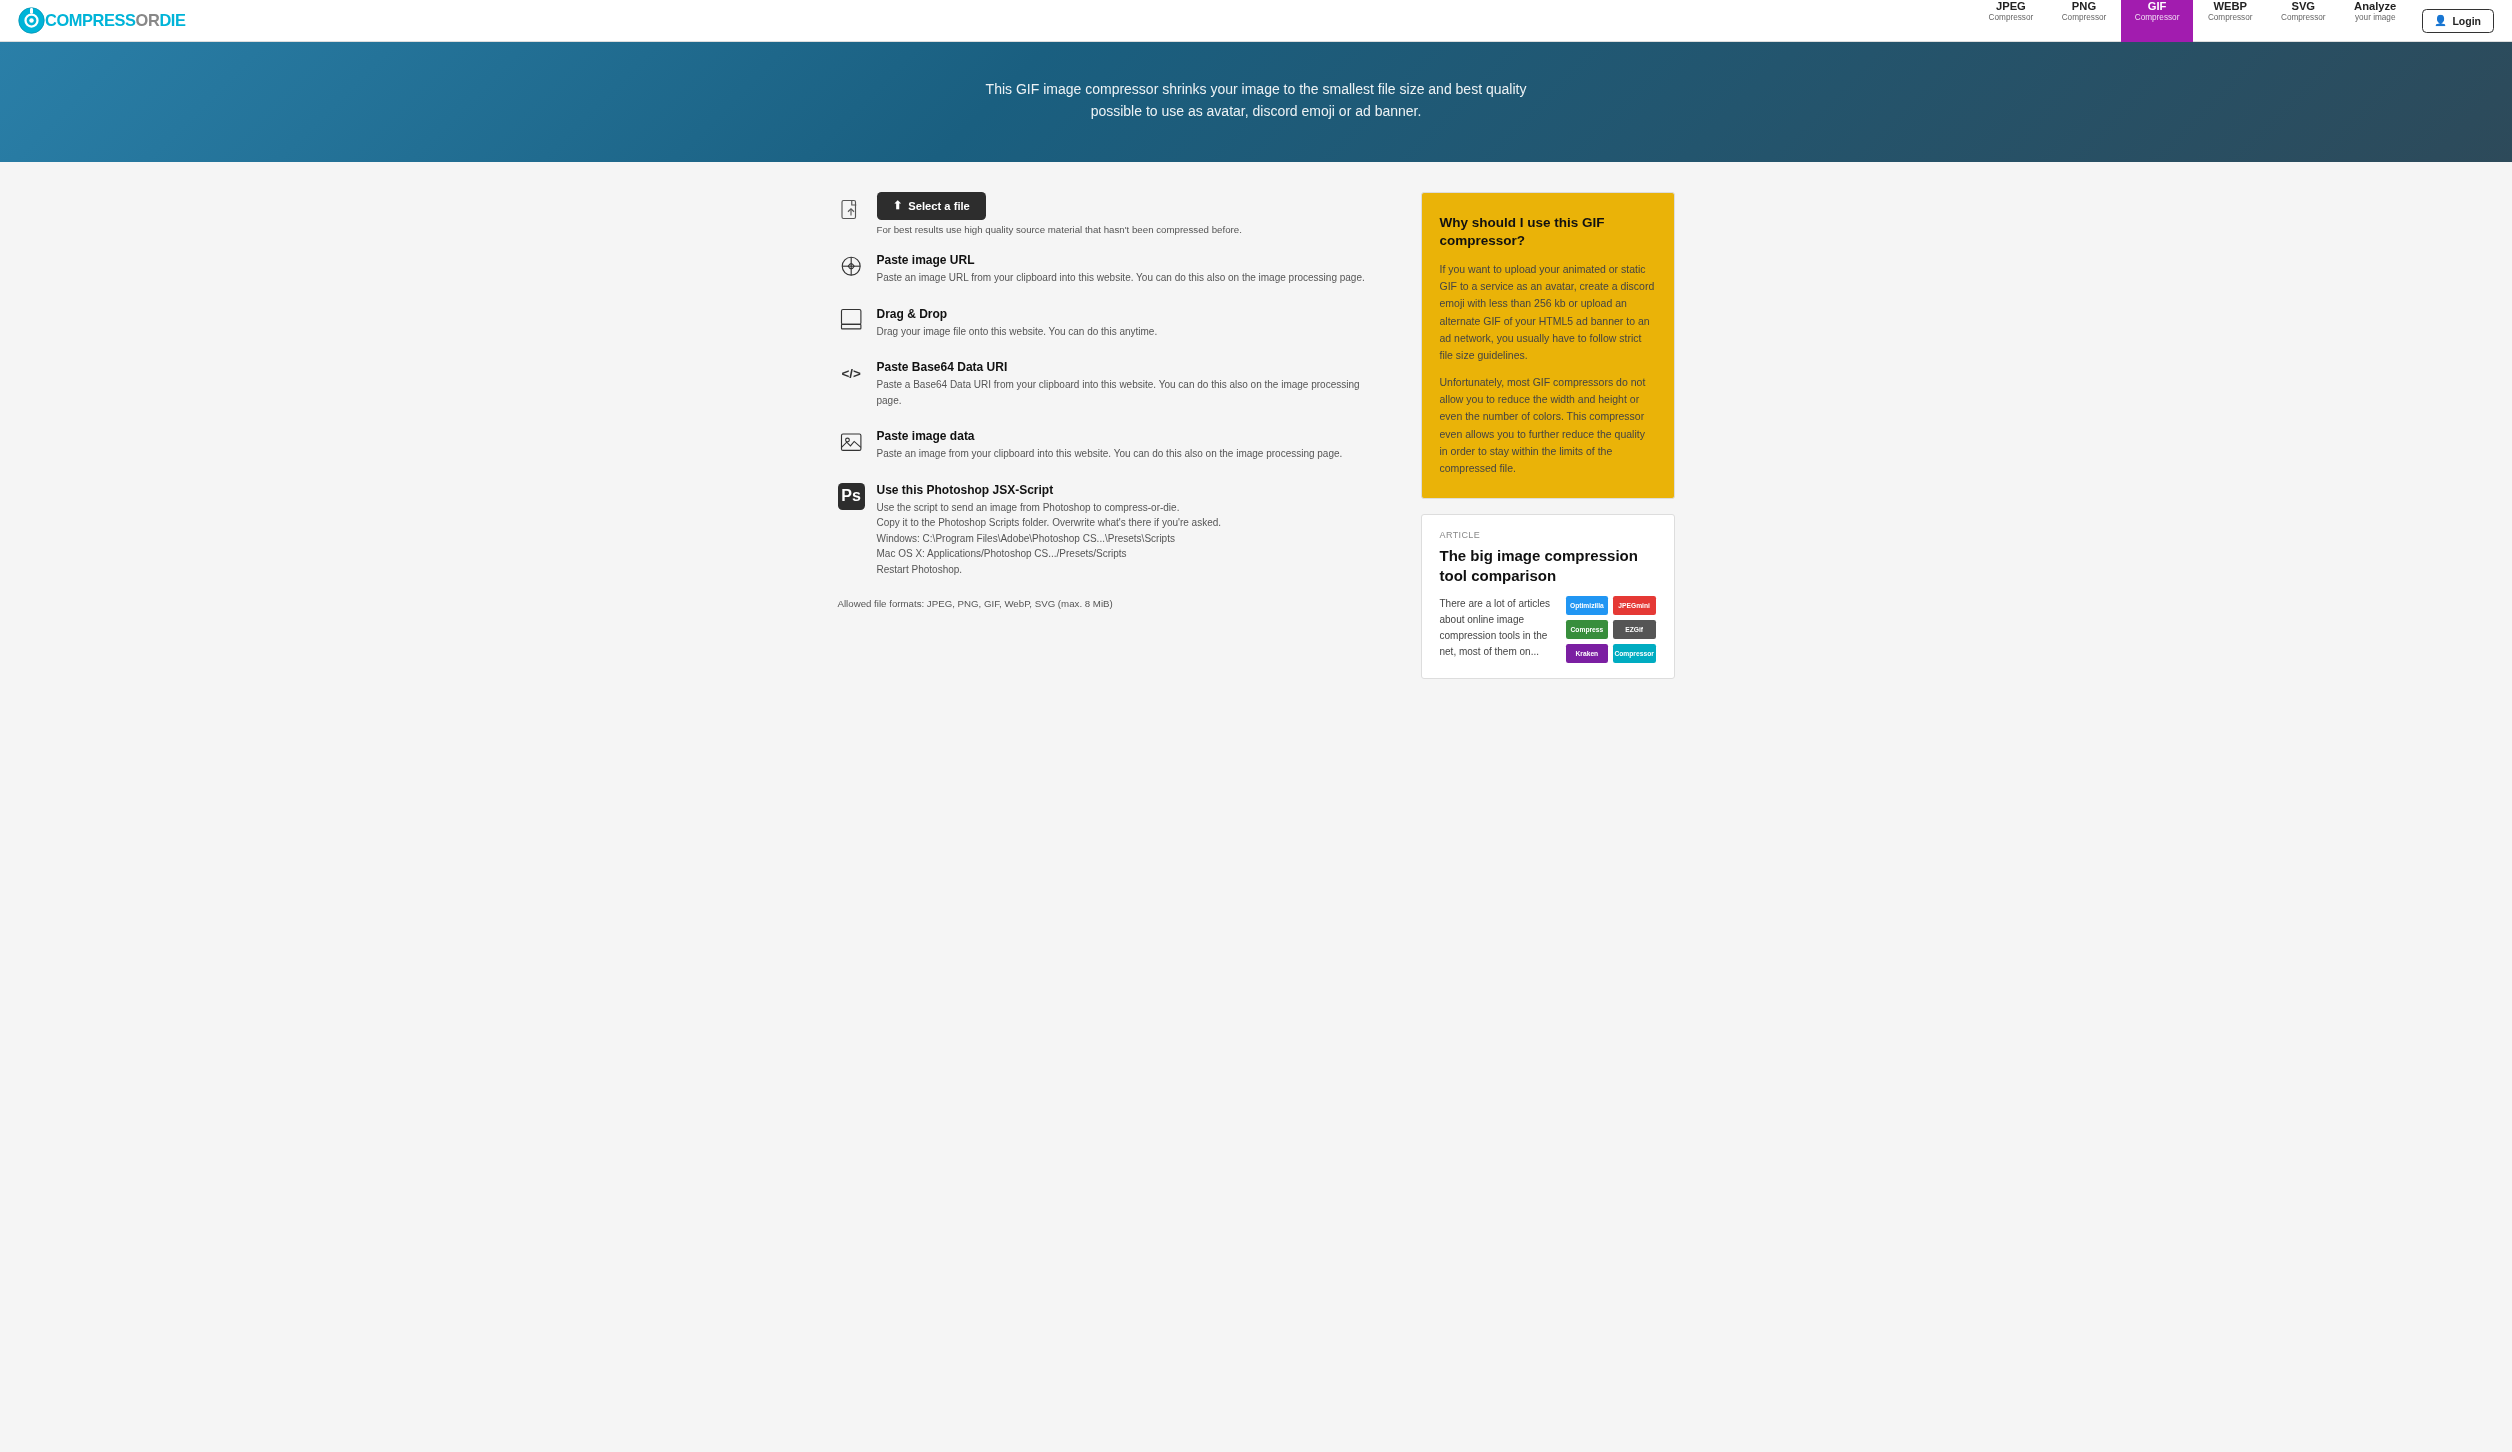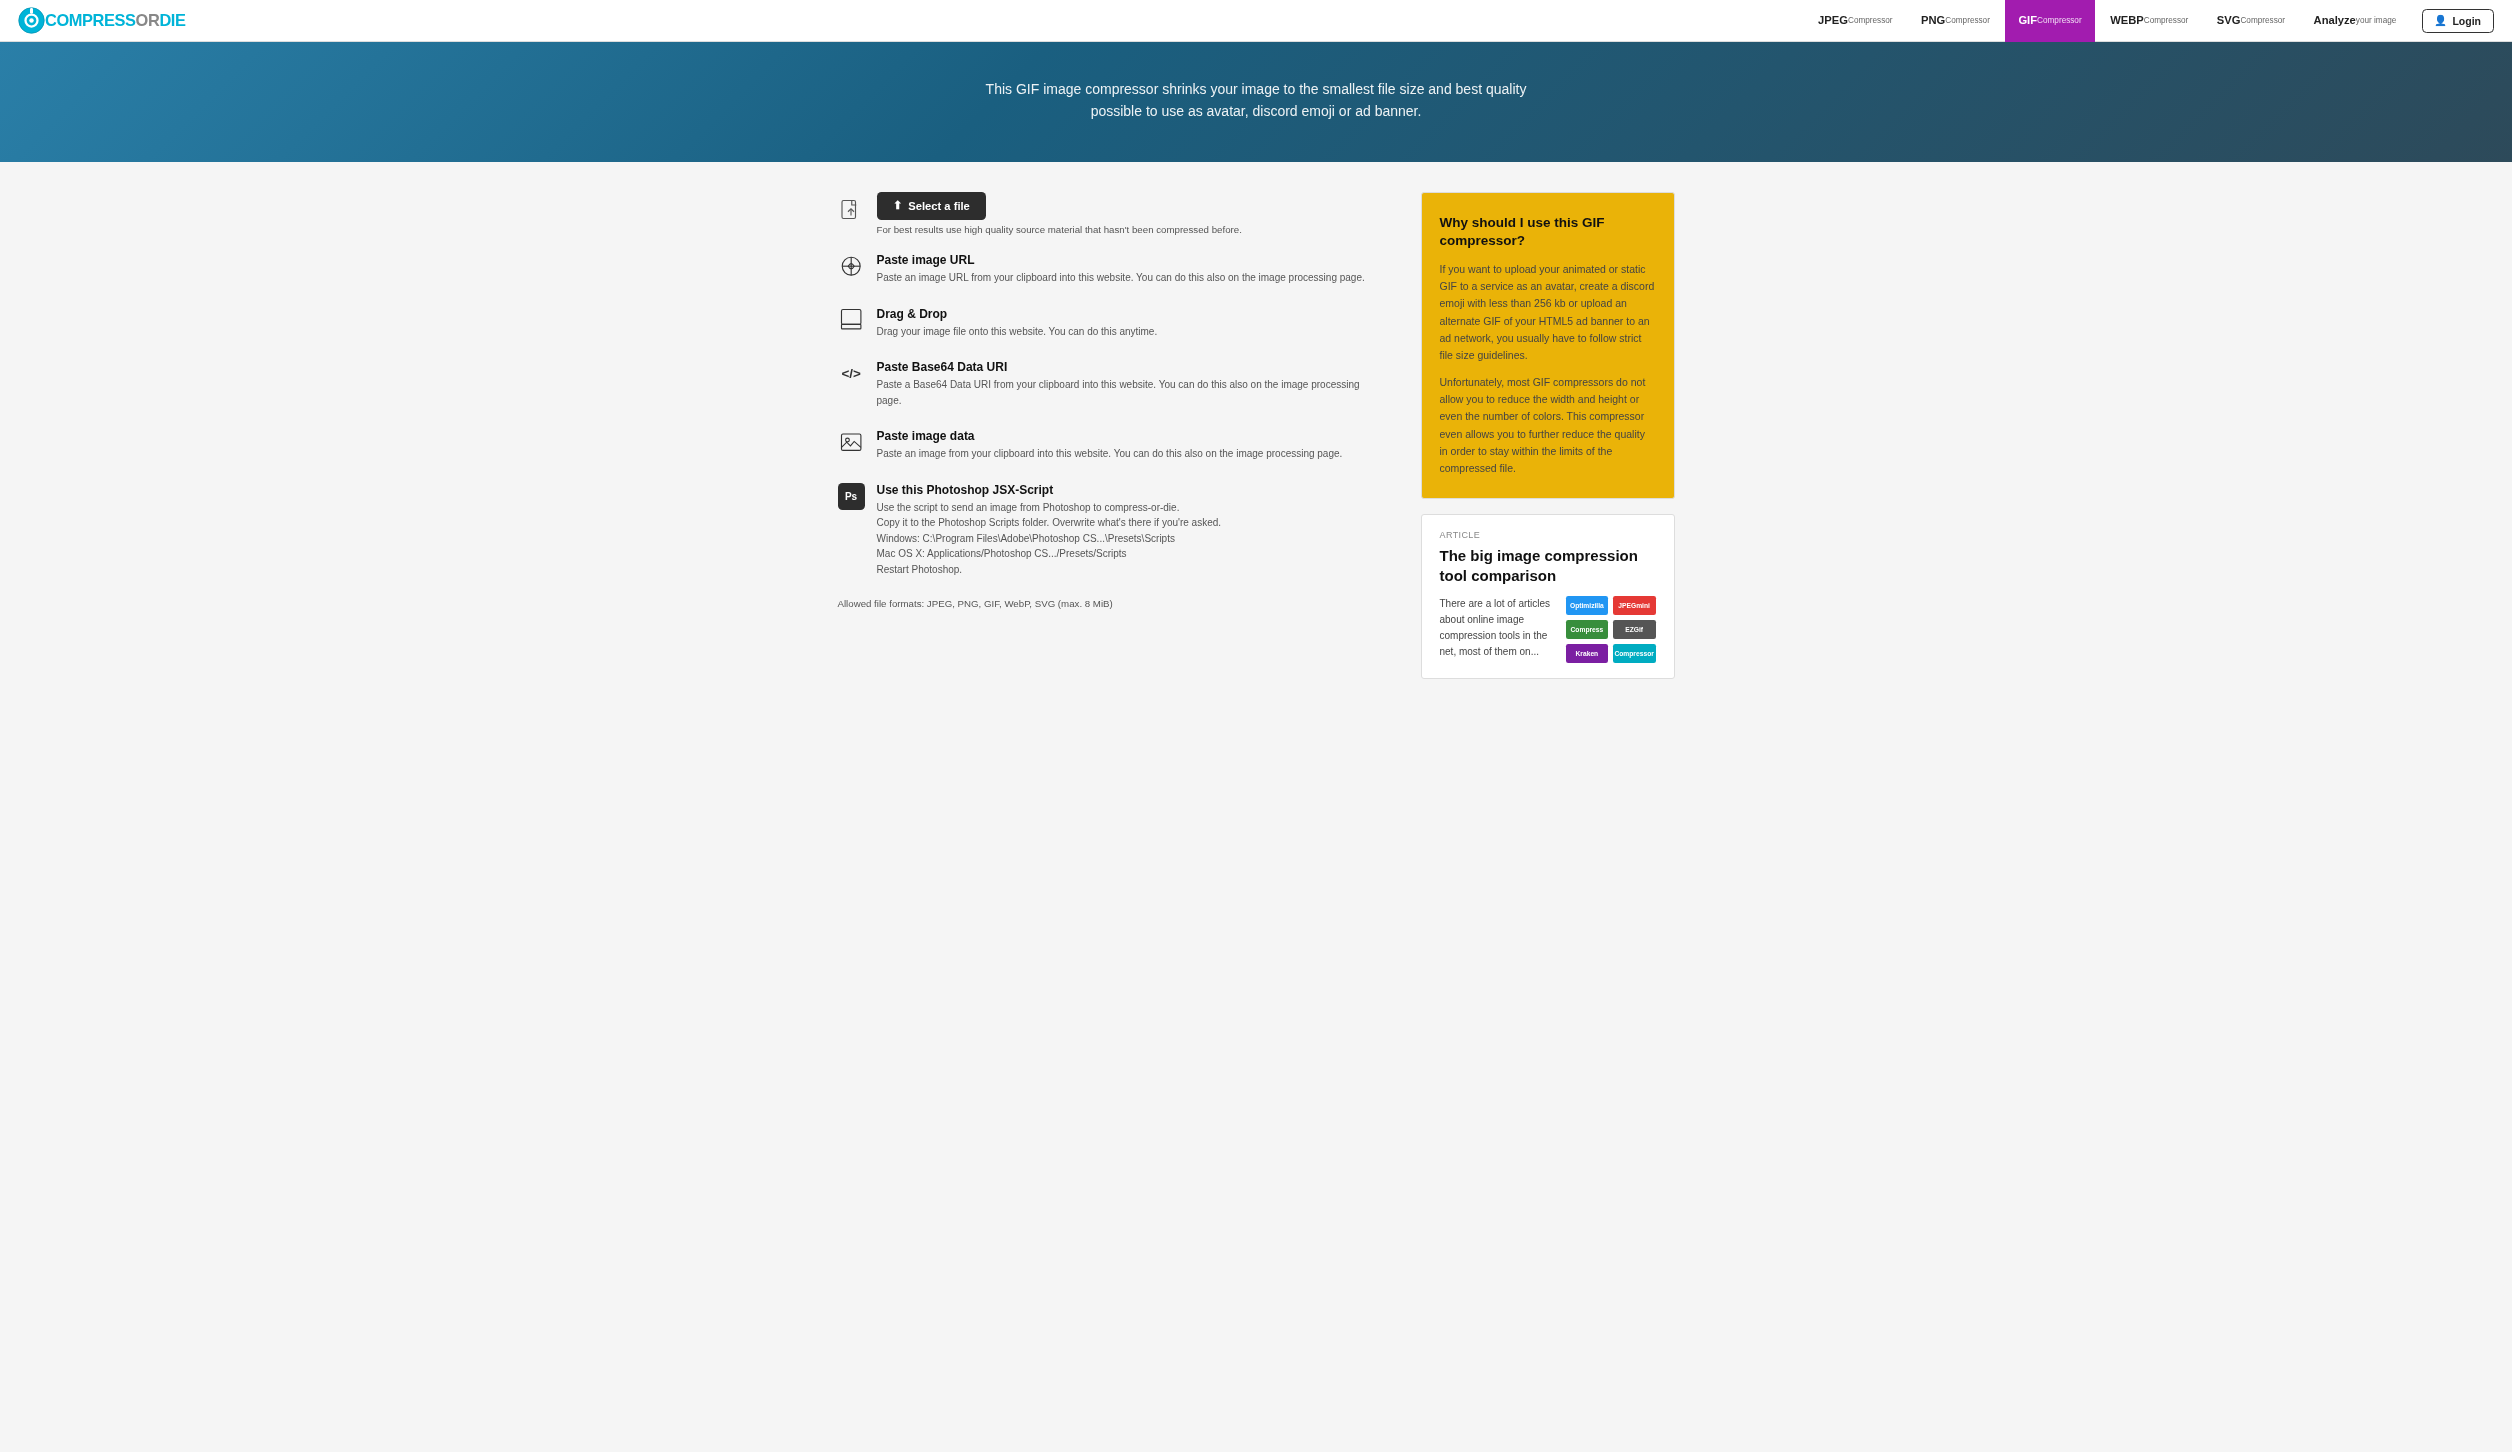--- a/index.html
+++ b/index.html
@@ -34,23 +34,23 @@
     }
     #logo-text span { color: #00b4d8; }
     #nav {
       display: flex;
       align-items: stretch;
       height: 42px;
       gap: 1.5px;
     }
     .nav-item {
       display: flex;
-      flex-direction: row;
-      align-items: center;
-      justify-content: flex-end;
+      flex-direction: column;
+      align-items: center;
+      justify-content: flex-start;
       padding: 0 13.5px;
       cursor: pointer;
       text-decoration: none;
       color: #222;
       font-size: 9.7px;
       line-height: 1.2;
     }
     .nav-item .nav-main { font-weight: 700; font-size: 11.2px; }
     .nav-item .nav-sub { font-size: 8.2px; color: #666; }
     .nav-item.active {
@@ -158,21 +158,21 @@
     .feature-icon-box {
       width: 27px;
       height: 27px;
       background: #2d2d2d;
       border-radius: 4.5px;
       display: flex;
       align-items: center;
       justify-content: center;
       flex-shrink: 0;
       color: #fff;
-      font-size: 10px;
+      font-size: 16px;
       font-weight: 700;
     }
     .feature-content {}
     .feature-title {
       font-size: 12px;
       font-weight: 700;
       color: #111;
       margin-bottom: 3px;
     }
     .feature-desc {

